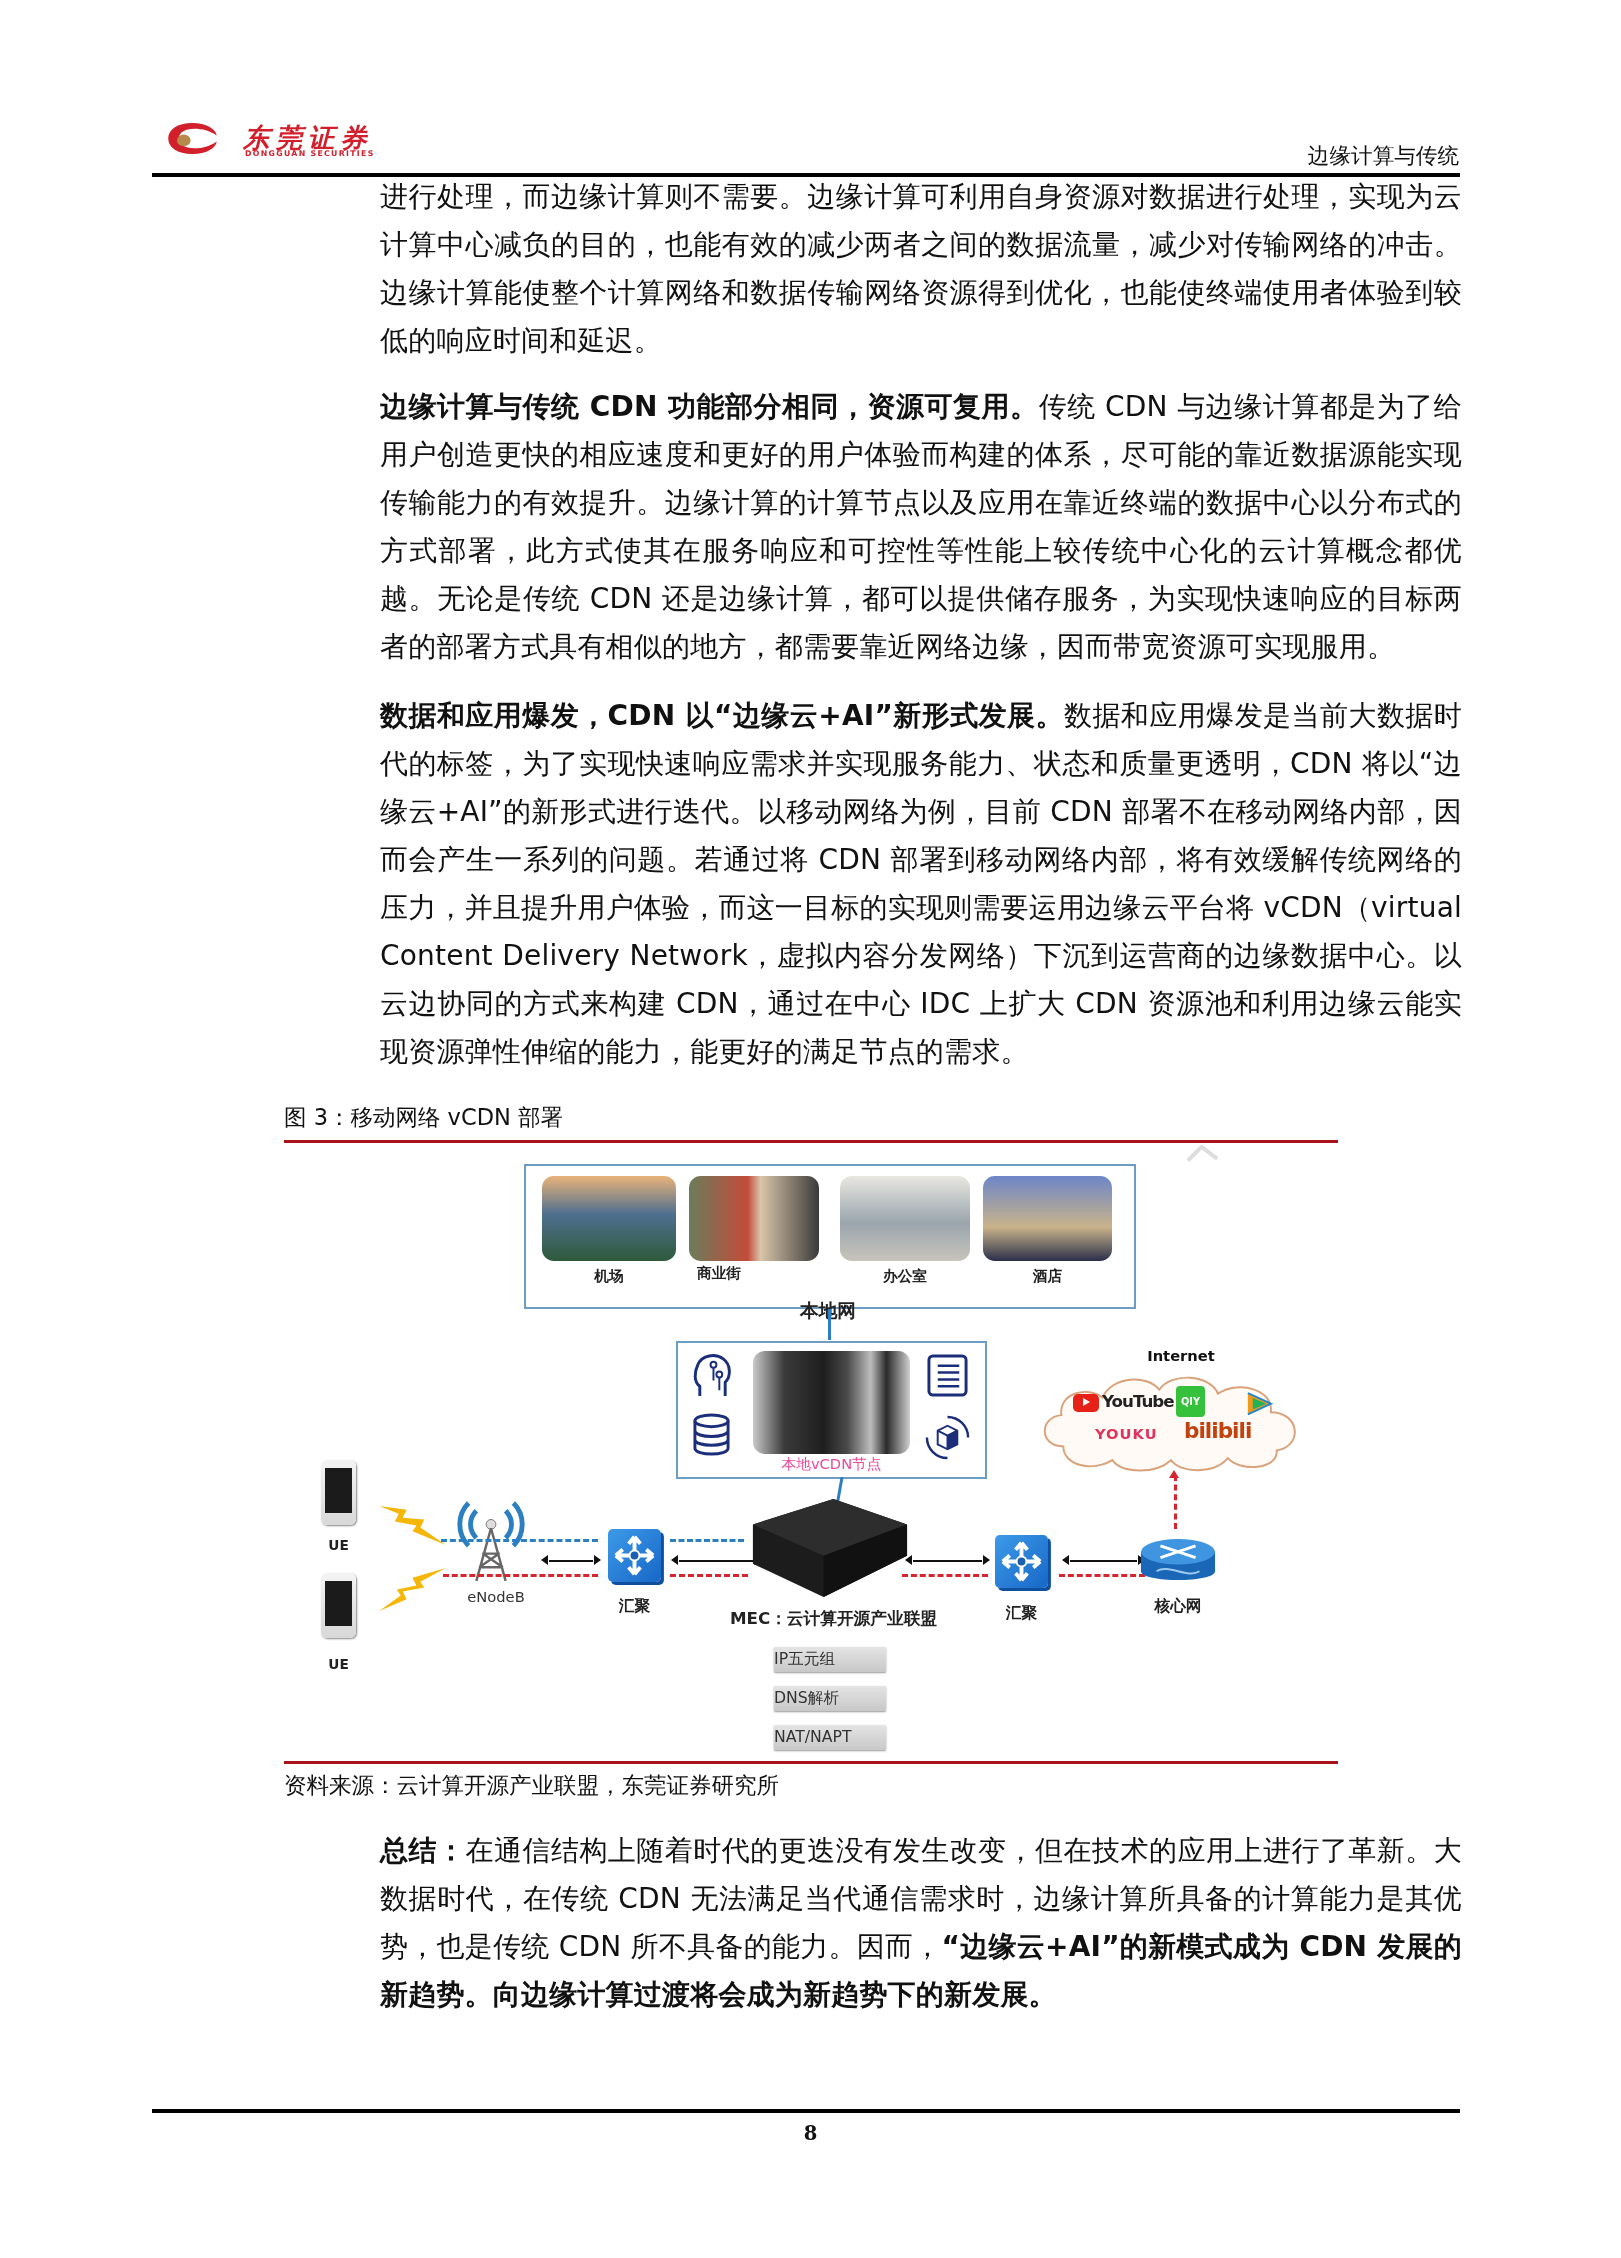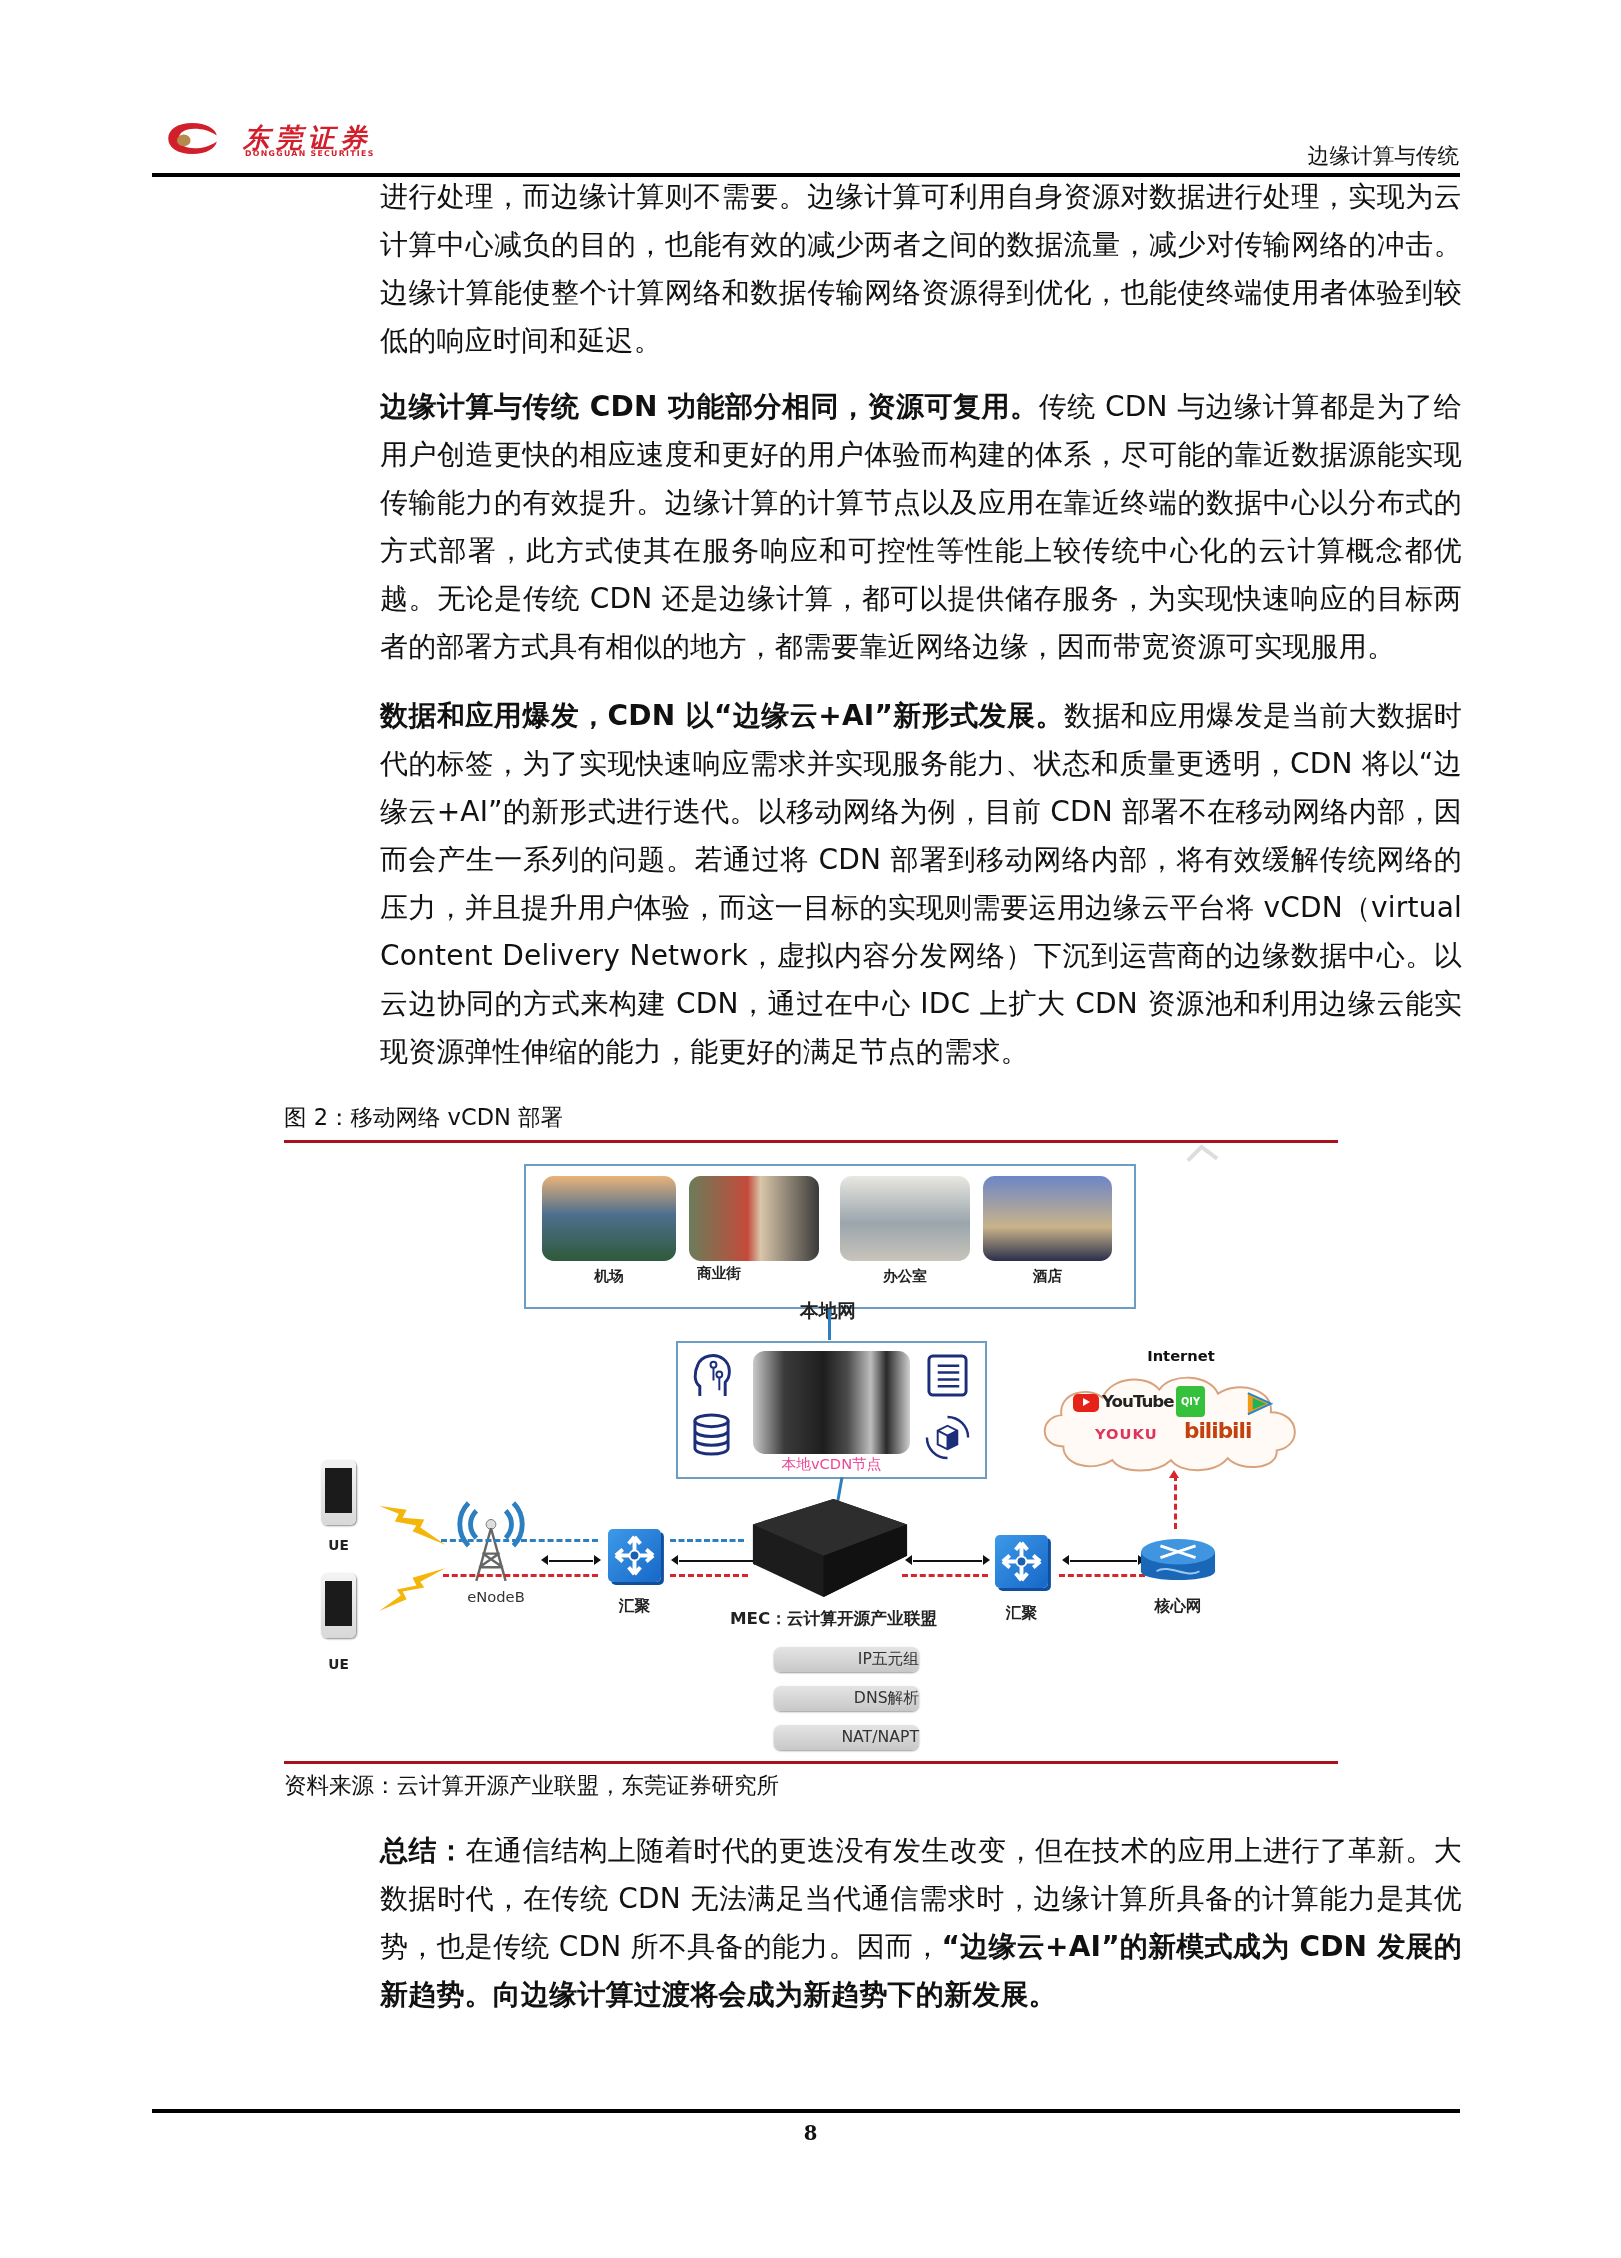--- a/index.html
+++ b/index.html
@@ -21,23 +21,23 @@
   .para { left:380px; width:1082px; font-size:28px; line-height:48px; text-align:justify;
           font-family:"DejaVu Sans",sans-serif; letter-spacing:0.2px; }
   .para b { font-weight:bold; }
   .cap { left:284px; font-size:22.5px; font-family:"DejaVu Sans",sans-serif; }
   .red-rule { left:284px; width:1054px; height:2.9px; background:#a8121c; }
 
   
   .fig-box { border:2px solid #6e9dc3; background:#fff; }
   .photo { border-radius:11.8px; overflow:hidden; }
   .fig-label { font-family:"DejaVu Sans",sans-serif; font-weight:bold; font-size:14.7px; color:#222; text-align:center; }
-  .pill { left:774px; width:145px; height:24.5px; border-radius:7px;
+  .pill { left:774px; width:112px; height:24.5px; border-radius:1px;
           background:linear-gradient(#e4e4e4,#c8c8c8); box-shadow:0 1px 2px #999;
-          font-family:"DejaVu Sans",sans-serif; font-size:15.7px; color:#333; text-align:right; line-height:24.5px; }
+          font-family:"DejaVu Sans",sans-serif; font-size:15.7px; color:#333; text-align:left; line-height:24.5px; }
   .switch { width:53px; height:53px; border-radius:4.9px;
             background:linear-gradient(135deg,#3d9ae8,#1767c7); box-shadow:2.9px 2.9px 0 #0f4f9e; }
   .dash-blue { height:0; border-top:3.9px dashed #2c7fc0; }
   .dash-red { height:0; border-top:3.9px dashed #d6252c; }
   .arrow { height:2px; background:#111; }
   .arrow::before, .arrow::after { content:""; position:absolute; top:-4.9px; border:5.9px solid transparent; }
   .arrow::before { left:-7.8px; border-right:7.8px solid #111; border-left:0; }
   .arrow::after { right:-7.8px; border-left:7.8px solid #111; border-right:0; }
 </style>
 </head>
@@ -57,21 +57,21 @@
 </div>
 
 <div class="abs para" style="top:383px;">
   <b>边缘计算与传统 CDN 功能部分相同，资源可复用。</b><span>传统 CDN 与边缘计算都是为了给用户创造更快的相应速度和更好的用户体验而构建的体系，尽可能的靠近数据源能实现传输能力的有效提升。边缘计算的计算节点以及应用在靠近终端的数据中心以分布式的方式部署，此方式使其在服务响应和可控性等性能上较传统中心化的云计算概念都优越。无论是传统 CDN 还是边缘计算，都可以提供储存服务，为实现快速响应的目标两者的部署方式具有相似的地方，都需要靠近网络边缘，因而带宽资源可实现服用。</span>
 </div>
 
 <div class="abs para" style="top:692px;">
   <b>数据和应用爆发，CDN 以“边缘云+AI”新形式发展。</b><span>数据和应用爆发是当前大数据时代的标签，为了实现快速响应需求并实现服务能力、状态和质量更透明，CDN 将以“边缘云+AI”的新形式进行迭代。以移动网络为例，目前 CDN 部署不在移动网络内部，因而会产生一系列的问题。若通过将 CDN 部署到移动网络内部，将有效缓解传统网络的压力，并且提升用户体验，而这一目标的实现则需要运用边缘云平台将 vCDN（virtual Content Delivery Network，虚拟内容分发网络）下沉到运营商的边缘数据中心。以云边协同的方式来构建 CDN，通过在中心 IDC 上扩大 CDN 资源池和利用边缘云能实现资源弹性伸缩的能力，能更好的满足节点的需求。</span>
 </div>
 
-<div class="abs cap" style="top:1102px;">图 2：移动网络 vCDN 部署</div>
+<div class="abs cap" style="top:1102px;">图 3：移动网络 vCDN 部署</div>
 <div class="abs red-rule" style="top:1140px;"></div>
 
 <svg class="abs" style="left:1184px; top:1143px;" width="39" height="19.6" viewBox="0 0 40 20">
   <path d="M4 18 L18 4 L34 16" stroke="#ddd" stroke-width="4" fill="none"></path>
 </svg>
 
 <div class="abs fig-box" style="left:524px; top:1164px; width:608px; height:141px;"></div>
 <div class="abs photo" style="left:542px; top:1176px; width:134px; height:85px; background:linear-gradient(180deg,#e9b37a 0%,#4f6f8f 45%,#2f5a3a 100%);"></div>
 <div class="abs photo" style="left:689px; top:1176px; width:130px; height:85px; background:linear-gradient(90deg,#6a7d5a 0%,#c44a3a 45%,#d9c5a9 55%,#3a3a3a 100%);"></div>
 <div class="abs photo" style="left:840px; top:1176px; width:130px; height:85px; background:linear-gradient(180deg,#e9e7e0 0%,#9aa5ad 55%,#c8c4ba 100%);"></div>

